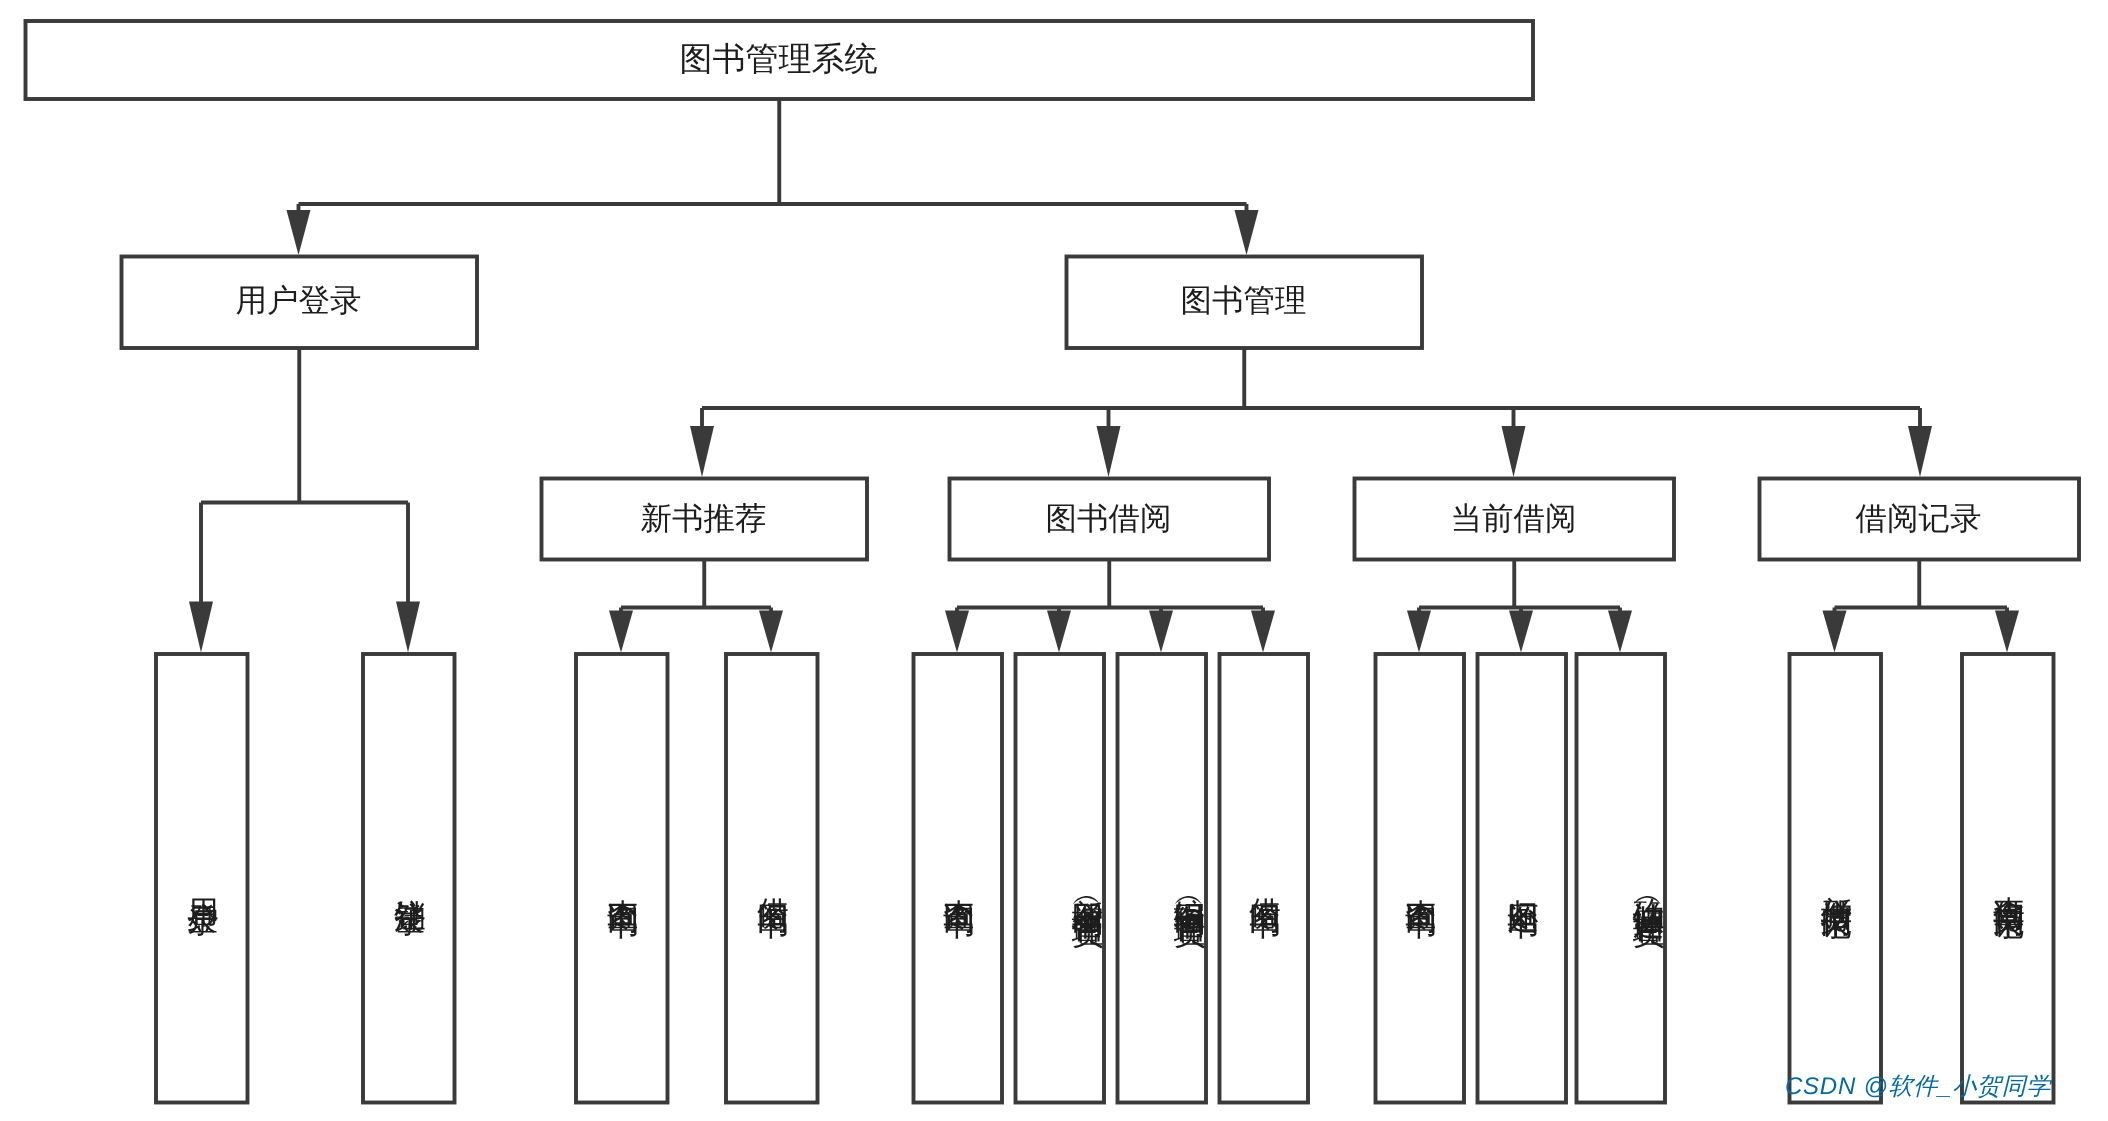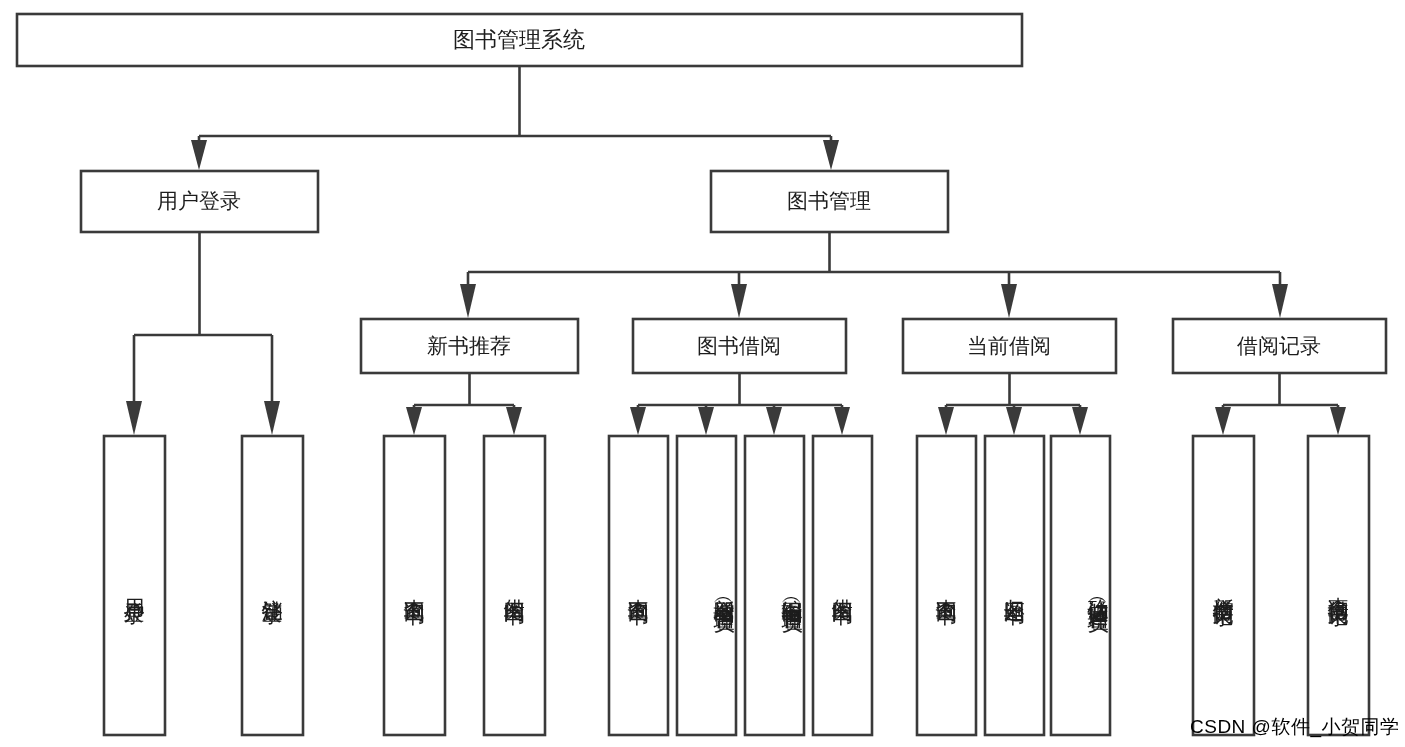--- a/index.html
+++ b/index.html
@@ -65,24 +65,25 @@
     align-items: center;
     justify-content: center;
     text-align: center;
     white-space: nowrap;
     pointer-events: none;
     user-select: none;
   }
   .watermark {
     position: absolute;
     font-family: "Liberation Sans", "DejaVu Sans", sans-serif;
-    font-size: 19px;
-    color: #000000;
+    font-size: 16px;
+    color: #0369a1;
     letter-spacing: 0.5px;
     white-space: nowrap;
+    font-style: italic;
   }
 </style>
 </head>
 <body>
 
 <div id="diagram-root">
 
   <svg class="tree-canvas" viewBox="0 0 1405 747" xmlns="http://www.w3.org/2000/svg">
 
     <g>

